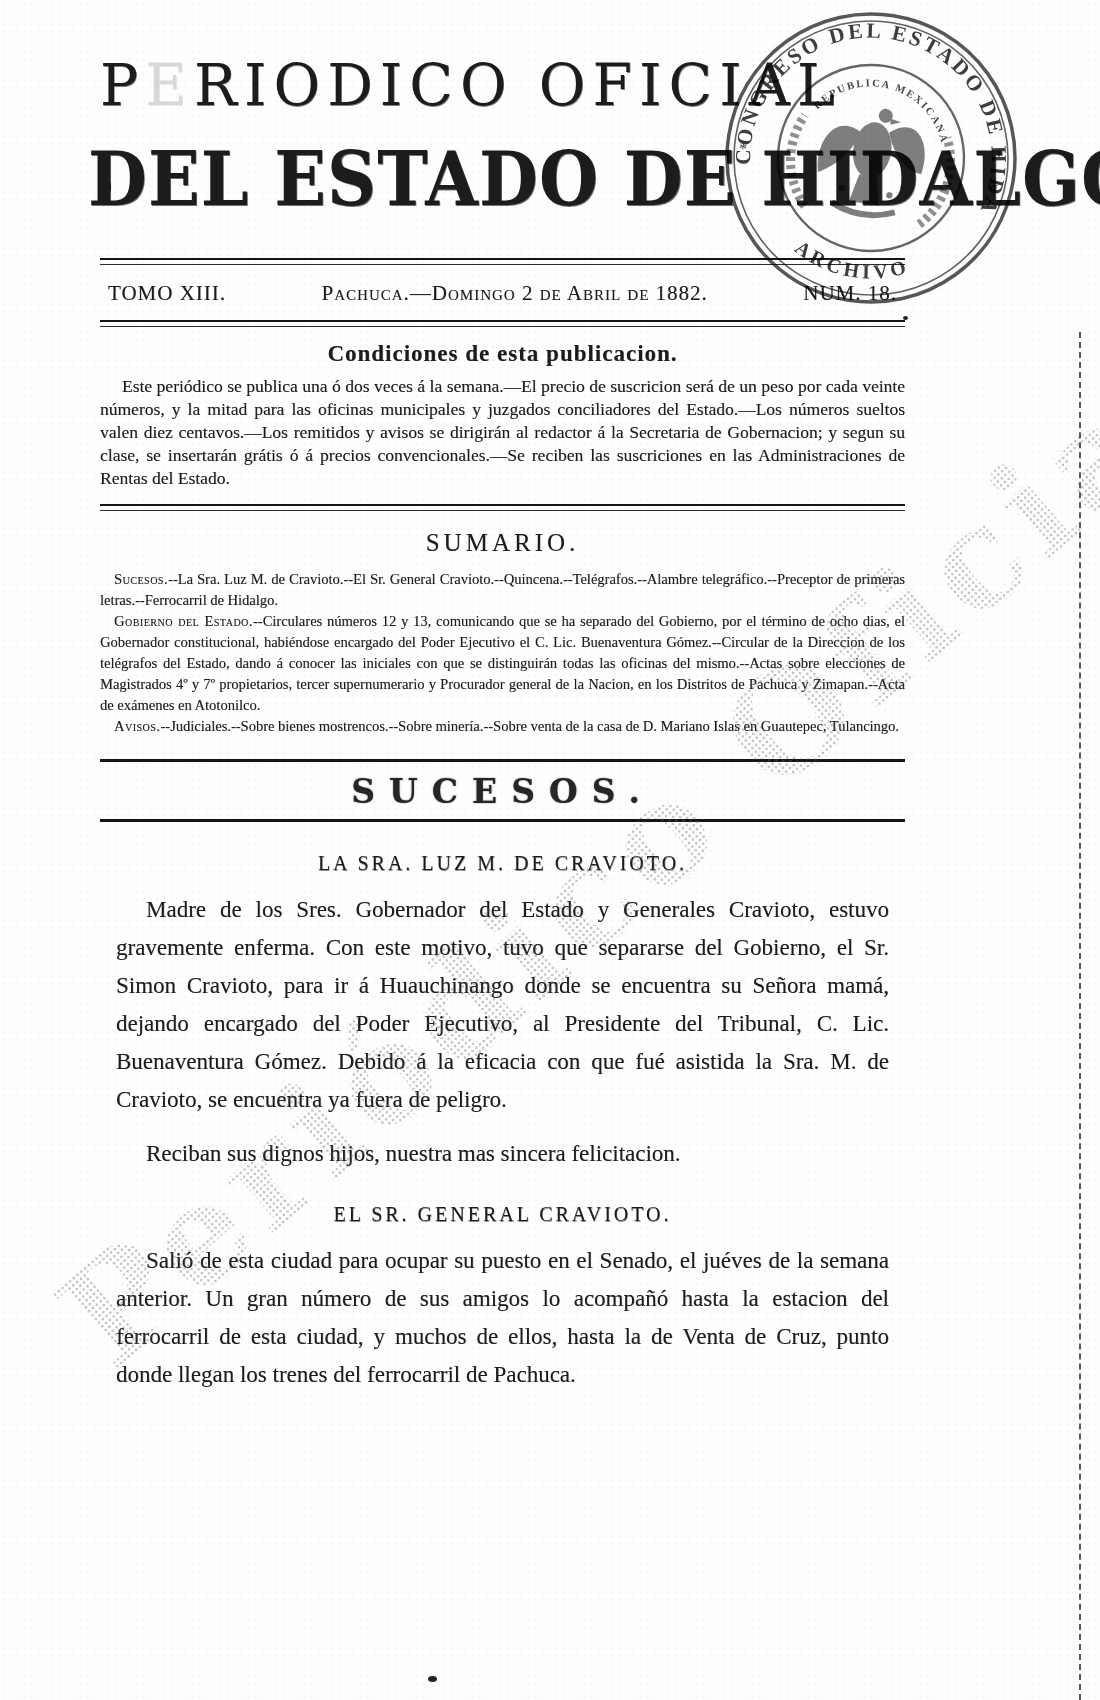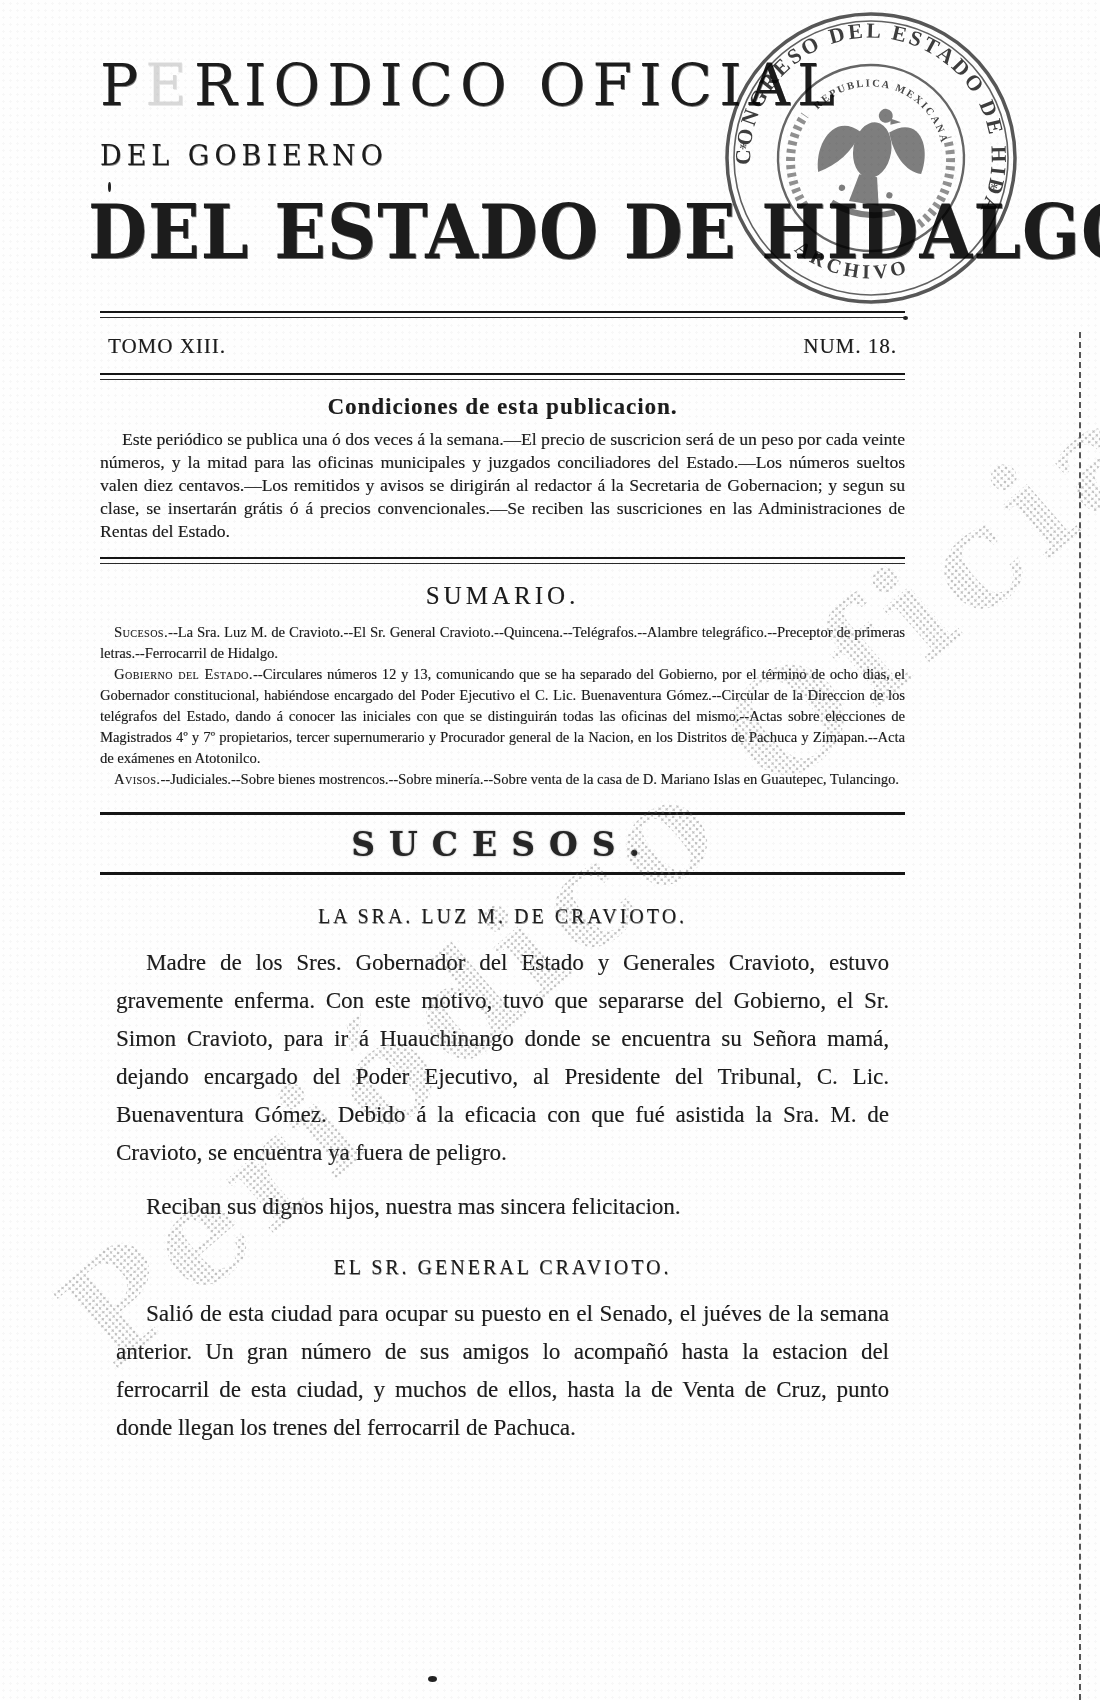--- a/index.html
+++ b/index.html
@@ -179,28 +179,28 @@
         <circle cx="-24" cy="34" r="3.2"></circle>
         <circle cx="24" cy="34" r="3.2"></circle>
       </g>
     </svg>
   </div>
 
   <div class="content">
 
     <header class="masthead">
       <h1 class="title1"><span>P</span><span class="faded">E</span><span>RIODICO OFICIAL</span></h1>
-      <div class="title2">DEL GOBIERNO</div>
       <h2 class="title3">DEL ESTADO DE HIDALGO</h2>
     </header>
 
     <div class="rule-double mt-masthead"></div>
 
     <div class="dateline inked">
       <span class="tomo">TOMO XIII.</span>
+      <span class="placedate">Pachuca.—Domingo 2 de Abril de 1882.</span>
       <span class="num">NUM. 18.</span>
     </div>
 
     <div class="rule-double"></div>
 
     <section>
       <h3 class="cond-head inked">Condiciones de esta publicacion.</h3>
       <p class="cond-body inked">Este periódico se publica una ó dos veces á la semana.—El precio de suscricion será de un peso por cada veinte números, y la mitad para las oficinas municipales y juzgados conciliadores del Estado.—Los números sueltos valen diez centavos.—Los remitidos y avisos se dirigirán al redactor á la Secretaria de Gobernacion; y segun su clase, se insertarán grátis ó á precios convencionales.—Se reciben las suscriciones en las Administraciones de Rentas del Estado.</p>
     </section>
 

